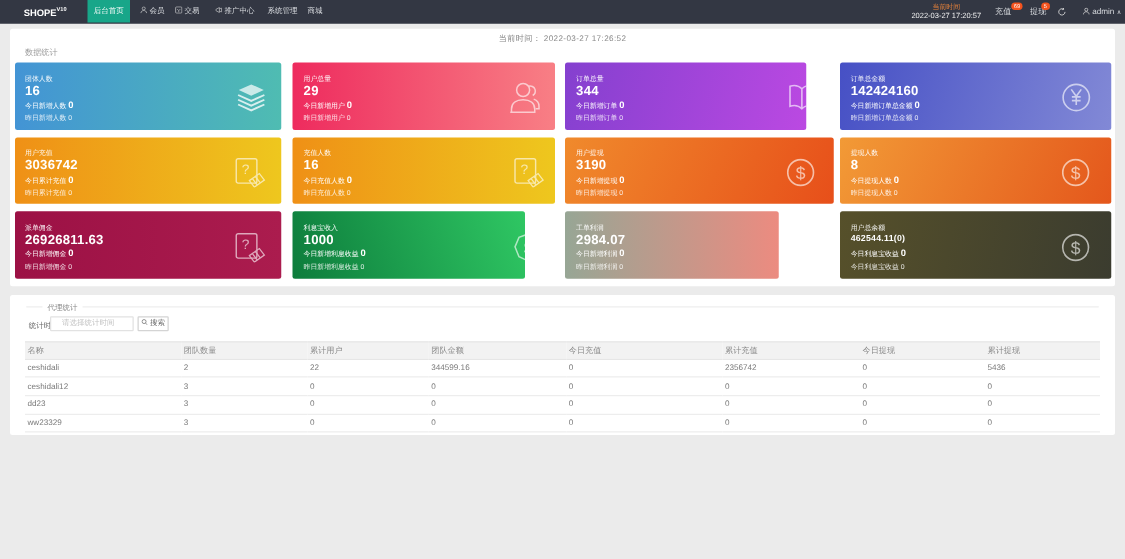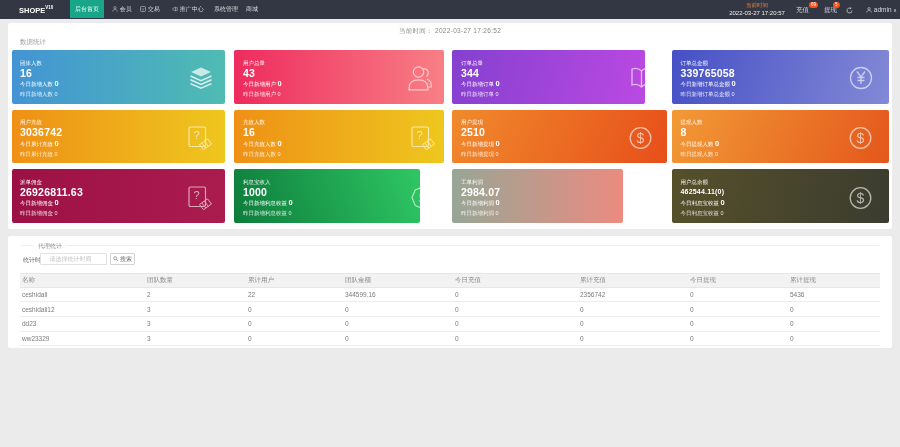--- a/index.html
+++ b/index.html
@@ -90,41 +90,41 @@
       <div class="l4">昨日新增人数 0</div>
     <svg style="opacity:.78;" width="26" height="23" viewBox="0 0 26 23">
         <path d="M13 1 L23 5.5 L13 10 L3 5.5 Z" fill="#fff" opacity=".9"></path>
         <path d="M2.5 9.5 L13 14.2 L23.5 9.5" fill="none" stroke="#fff" stroke-width="1.5"></path>
         <path d="M2.5 13.3 L13 18 L23.5 13.3" fill="none" stroke="#fff" stroke-width="1.5"></path>
         <path d="M2.5 17.1 L13 21.8 L23.5 17.1" fill="none" stroke="#fff" stroke-width="1.5"></path>
       </svg>
   </div>
   <div class="card" style="left:226.4px; width:210px; top:27px; background:linear-gradient(to right,#ee2b5e,#f87f85);">
     <div class="lb">用户总量</div>
-      <div class="num">43</div>
+      <div class="num">29</div>
     <div class="l3">今日新增用户 <b>0</b></div>
       <div class="l4">昨日新增用户 0</div>
     <svg style="left:174px;" width="24" height="27" viewBox="0 0 24 27">
         <circle cx="10.5" cy="7.5" r="5.2" fill="none" stroke="#fff" stroke-width="1.2"></circle>
         <path d="M14.8 4.5 C16.8 3.8 19.3 4.8 20 7 C20.6 8.9 19.8 10.9 18.2 11.9 M19 14.8 C21.7 15.7 23.2 17.8 23.2 20.5 L23.2 22.5 L20.5 22.5" fill="none" stroke="#fff" stroke-width="1.2"></path>
         <path d="M1.2 25.3 L1.2 22.8 C1.2 18 5 15.3 10.5 15.3 C16 15.3 19.8 18 19.8 22.8 L19.8 25.3 L0.2 25.3" fill="none" stroke="#fff" stroke-width="1.2"></path>
       </svg>
   </div>
   <div class="card" style="left:444.4px; width:193px; top:27px; background:linear-gradient(105deg,#8440cf,#bb49e2);">
     <div class="lb">订单总量</div>
       <div class="num">344</div>
     <div class="l3">今日新增订单 <b>0</b></div>
       <div class="l4">昨日新增订单 0</div>
     <svg width="25" height="22" viewBox="0 0 25 22">
         <path d="M12.5 4 C10 1.5 6 1 3 2 L3 18 C6 17 10 17.5 12.5 20 C15 17.5 19 17 22 18 L22 2 C19 1 15 1.5 12.5 4 Z M12.5 4 L12.5 20" fill="none" stroke="#fff" stroke-width="1.3"></path>
       </svg>
   </div>
   <div class="card" style="left:664px; width:217px; top:27px; background:linear-gradient(105deg,#4650c5,#8289d6);">
     <div class="lb">订单总金额</div>
-      <div class="num">339765058</div>
+      <div class="num">142424160</div>
     <div class="l3">今日新增订单总金额 <b>0</b></div>
       <div class="l4">昨日新增订单总金额 0</div>
     <svg width="24" height="24" viewBox="0 0 24 24">
         <circle cx="12" cy="12" r="10.5" fill="none" stroke="#fff" stroke-width="1.3"></circle>
         <path d="M8 5.5 L12 11 L16 5.5 M12 11 L12 18 M8.5 11.5 L15.5 11.5 M8.5 14.5 L15.5 14.5" fill="none" stroke="#fff" stroke-width="1.3"></path>
       </svg>
   </div>
 
   <div class="card" style="left:3.5px; top:86.6px; background:linear-gradient(to right,#ef9016,#eec71e);">
     <div class="lb">用户充值</div>
@@ -143,21 +143,21 @@
     <div class="l3">今日充值人数 <b>0</b></div>
       <div class="l4">昨日充值人数 0</div>
     <svg width="25" height="24" viewBox="0 0 25 24">
         <rect x="1" y="1" width="16.5" height="19.5" rx="1.5" fill="none" stroke="#fff" stroke-width="1.15"></rect>
         <text x="8.5" y="13" font-size="11" fill="#fff" text-anchor="middle" font-family="Liberation Sans">?</text>
         <path d="M11.5 18.5 L19.5 12.8 L23.5 18 L15.5 23.7 Z M13.9 16.9 L17.8 22 M16.3 15.2 L20.2 20.3" fill="none" stroke="#fff" stroke-width="1"></path>
       </svg>
   </div>
   <div class="card" style="left:444.4px; width:214.5px; top:86.6px; background:linear-gradient(115deg,#f08a2c,#e74f1a);">
     <div class="lb">用户提现</div>
-      <div class="num">2510</div>
+      <div class="num">3190</div>
     <div class="l3">今日新增提现 <b>0</b></div>
       <div class="l4">昨日新增提现 0</div>
     <svg width="23" height="23" viewBox="0 0 23 23">
         <circle cx="11.5" cy="11.5" r="10.3" fill="none" stroke="#fff" stroke-width="1.3"></circle>
         <text x="11.5" y="16.5" font-size="14" fill="#fff" text-anchor="middle" font-family="Liberation Sans">$</text>
       </svg>
   </div>
   <div class="card" style="left:664px; width:217px; top:86.6px; background:linear-gradient(115deg,#f29a36,#e4571c);">
     <div class="lb">提现人数</div>
       <div class="num">8</div>

